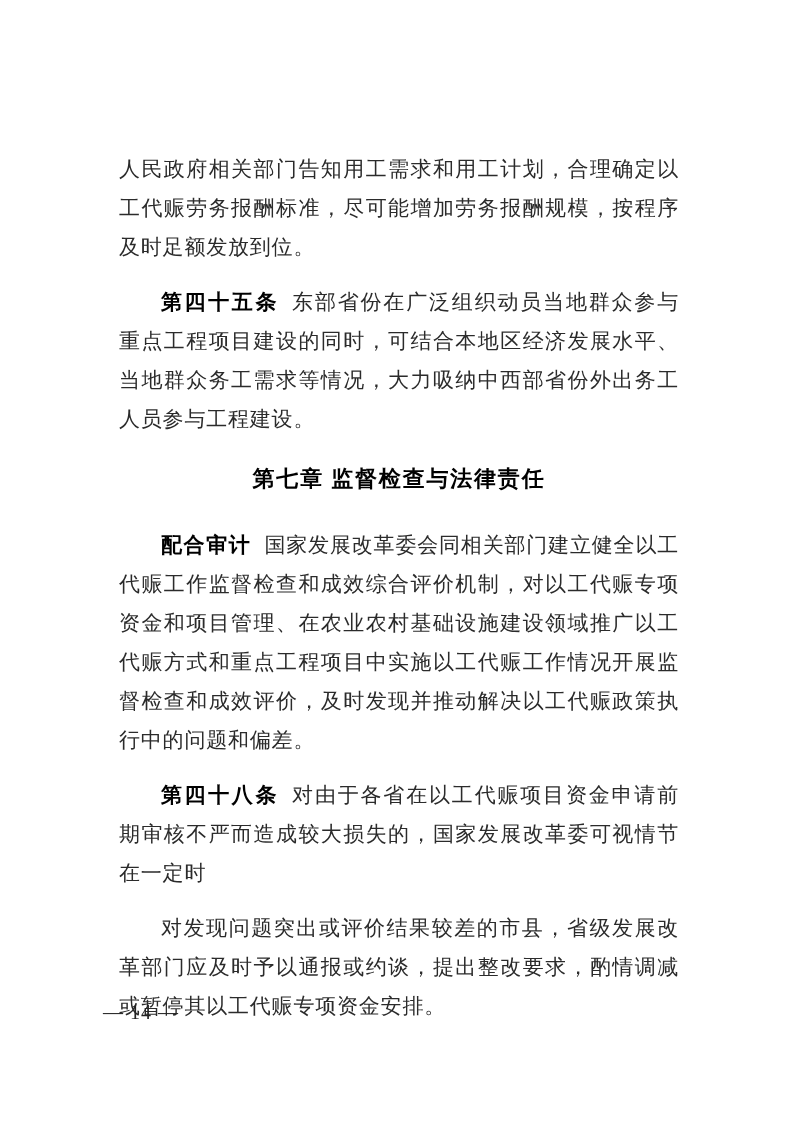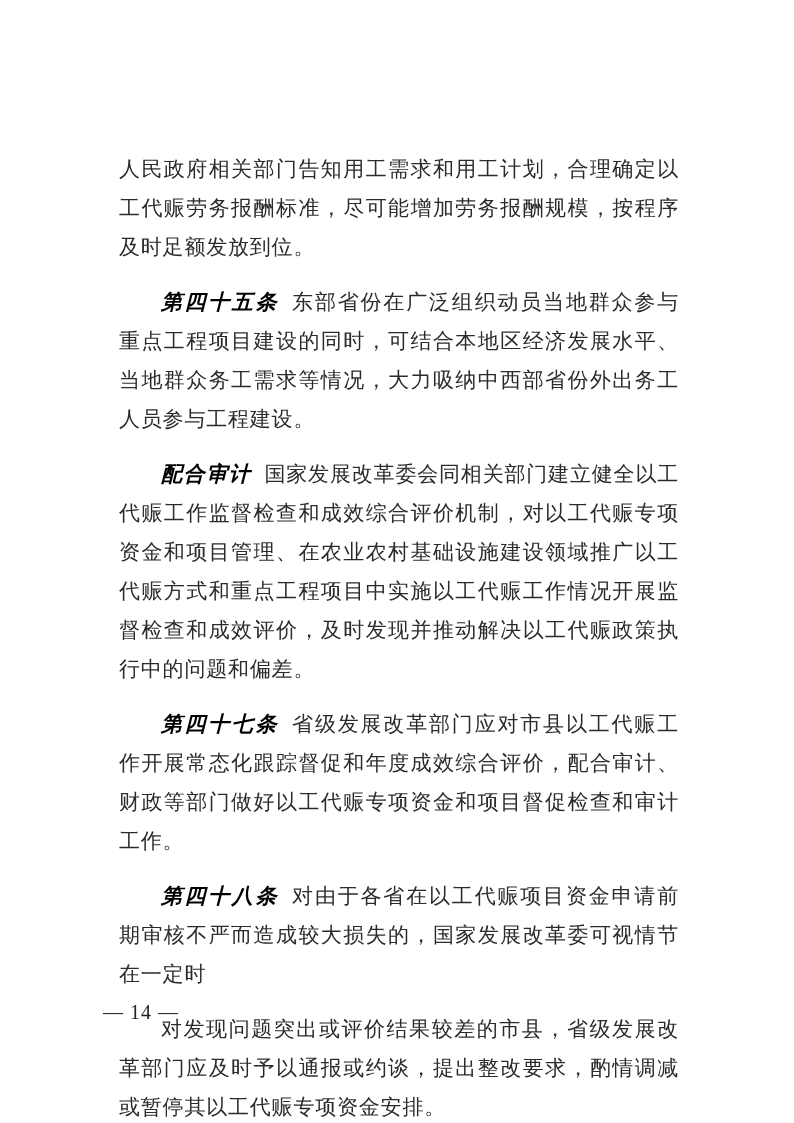--- a/index.html
+++ b/index.html
@@ -41,21 +41,20 @@
     text-indent: 2em;
   }
   p.para.no-indent {
     text-indent: 0;
   }
   .article-label {
     font-weight: 700;
     color: #000000;
     letter-spacing: 1.6px;
     margin-right: 13px;
-    font-style: italic;
   }
   p.chapter-heading {
     text-align: center;
     text-indent: 0;
     font-weight: 700;
     color: #000000;
     font-size: 22px;
     letter-spacing: 1.8px;
     margin-top: 20px;
     margin-bottom: 28px;
@@ -71,19 +70,19 @@
     font-family: "Liberation Serif", "DejaVu Serif", serif;
   }
 </style>
 </head>
 <body>
 
 <div class="page">
   <div class="doc-body">
       <p class="para no-indent">人民政府相关部门告知用工需求和用工计划，合理确定以工代赈劳务报酬标准，尽可能增加劳务报酬规模，按程序及时足额发放到位。</p>
       <p class="para"><span class="article-label">第四十五条</span><span>东部省份在广泛组织动员当地群众参与重点工程项目建设的同时，可结合本地区经济发展水平、当地群众务工需求等情况，大力吸纳中西部省份外出务工人员参与工程建设。</span></p>
+      <p class="chapter-heading">第七章 监督检查与法律责任</p>
       <p class="para"><span class="article-label">配合审计</span><span>国家发展改革委会同相关部门建立健全以工代赈工作监督检查和成效综合评价机制，对以工代赈专项资金和项目管理、在农业农村基础设施建设领域推广以工代赈方式和重点工程项目中实施以工代赈工作情况开展监督检查和成效评价，及时发现并推动解决以工代赈政策执行中的问题和偏差。</span></p>
-      <p class="para"><span class="article-label">第四十七条</span><span>省级发展改革部门应对市县以工代赈工作开展常态化跟踪督促和年度成效综合评价，配合审计、财政等部门做好以工代赈专项资金和项目督促检查和审计工作。</span></p>
       <p class="para"><span class="article-label">第四十八条</span><span>对由于各省在以工代赈项目资金申请前期审核不严而造成较大损失的，国家发展改革委可视情节在一定时</span></p>
       <p class="para">对发现问题突出或评价结果较差的市县，省级发展改革部门应及时予以通报或约谈，提出整改要求，酌情调减或暂停其以工代赈专项资金安排。</p>
     </div>
   <div class="footer">— 14 —</div>
 </div>
 
 </body></html>

